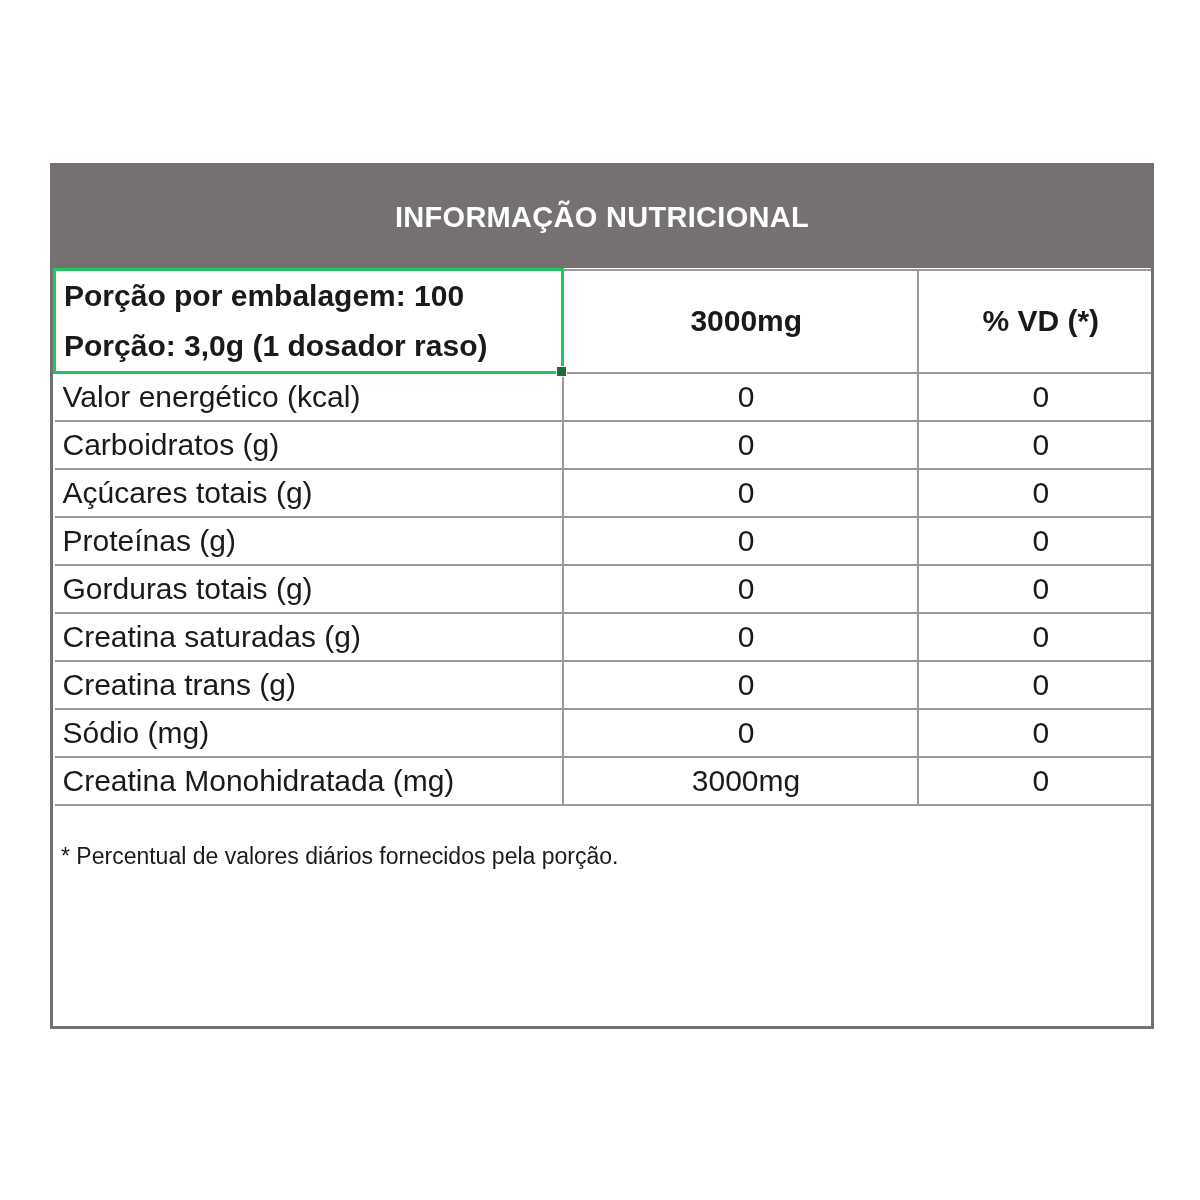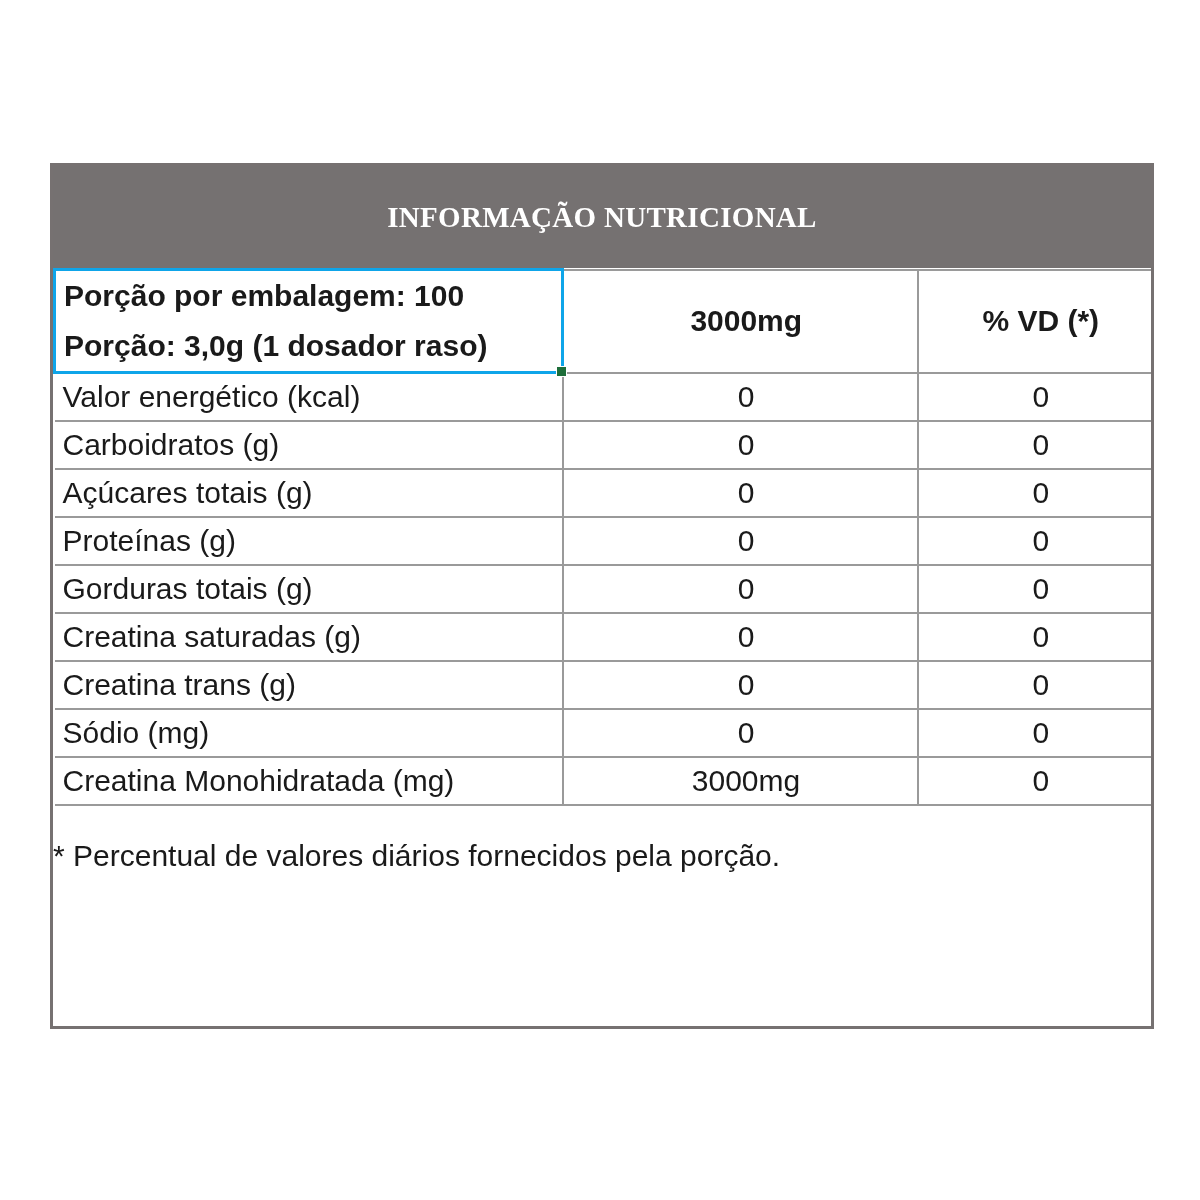--- a/index.html
+++ b/index.html
@@ -4,33 +4,33 @@
   <style>
     html, body { margin: 0; padding: 0; background: #ffffff; }
     body { width: 1200px; height: 1200px; position: relative; font-family: "Liberation Sans", sans-serif; color: #1a1a1a; }
     .panel {
       position: absolute; left: 50px; top: 163px; width: 1104px; height: 866px;
       box-sizing: border-box; border: 3px solid #767171; background: #fff;
     }
     .title-bar {
       height: 102px; background: #757171; color: #ffffff;
       display: flex; align-items: center; justify-content: center;
-      font-size: 29px; font-weight: bold; letter-spacing: 0.3px; font-family: Liberation Serif, serif;
+      font-size: 29px; font-weight: bold; letter-spacing: 0.3px;
     }
     table { border-collapse: collapse; width: 100%; table-layout: fixed; }
     td { border: 2px solid #9a9a9a; padding: 0 8px; font-size: 30px; height: 46px; white-space: nowrap; }
     td.c { text-align: center; padding-left: 20px; }
     col.c1 { width: 508px; }
     col.c2 { width: 355px; }
     .head td { height: 100px; font-weight: bold; }
-    .head td.sel { border: 3px solid #0ea5e9; position: relative; line-height: 50px; padding-left: 8px; }
+    .head td.sel { border: 3px solid #22c55e; position: relative; line-height: 50px; padding-left: 8px; }
     .handle { position: absolute; right: -6px; bottom: -6px; width: 9px; height: 9px; background: #1e6e3a; border: 1px solid #fff; }
     tr td:first-child { border-left: none; }
     tr td:last-child { border-right: none; }
-    .foot { height: 100px; display: flex; align-items: center; font-size: 30px; }
+    .foot { height: 100px; display: flex; align-items: center; padding-left: 8px; font-size: 23px; }
   </style>
 </head>
 <body>
 
 <div class="panel">
   <div class="title-bar">INFORMAÇÃO NUTRICIONAL</div>
   <table>
     <colgroup>
         <col class="c1">
         <col class="c2">

